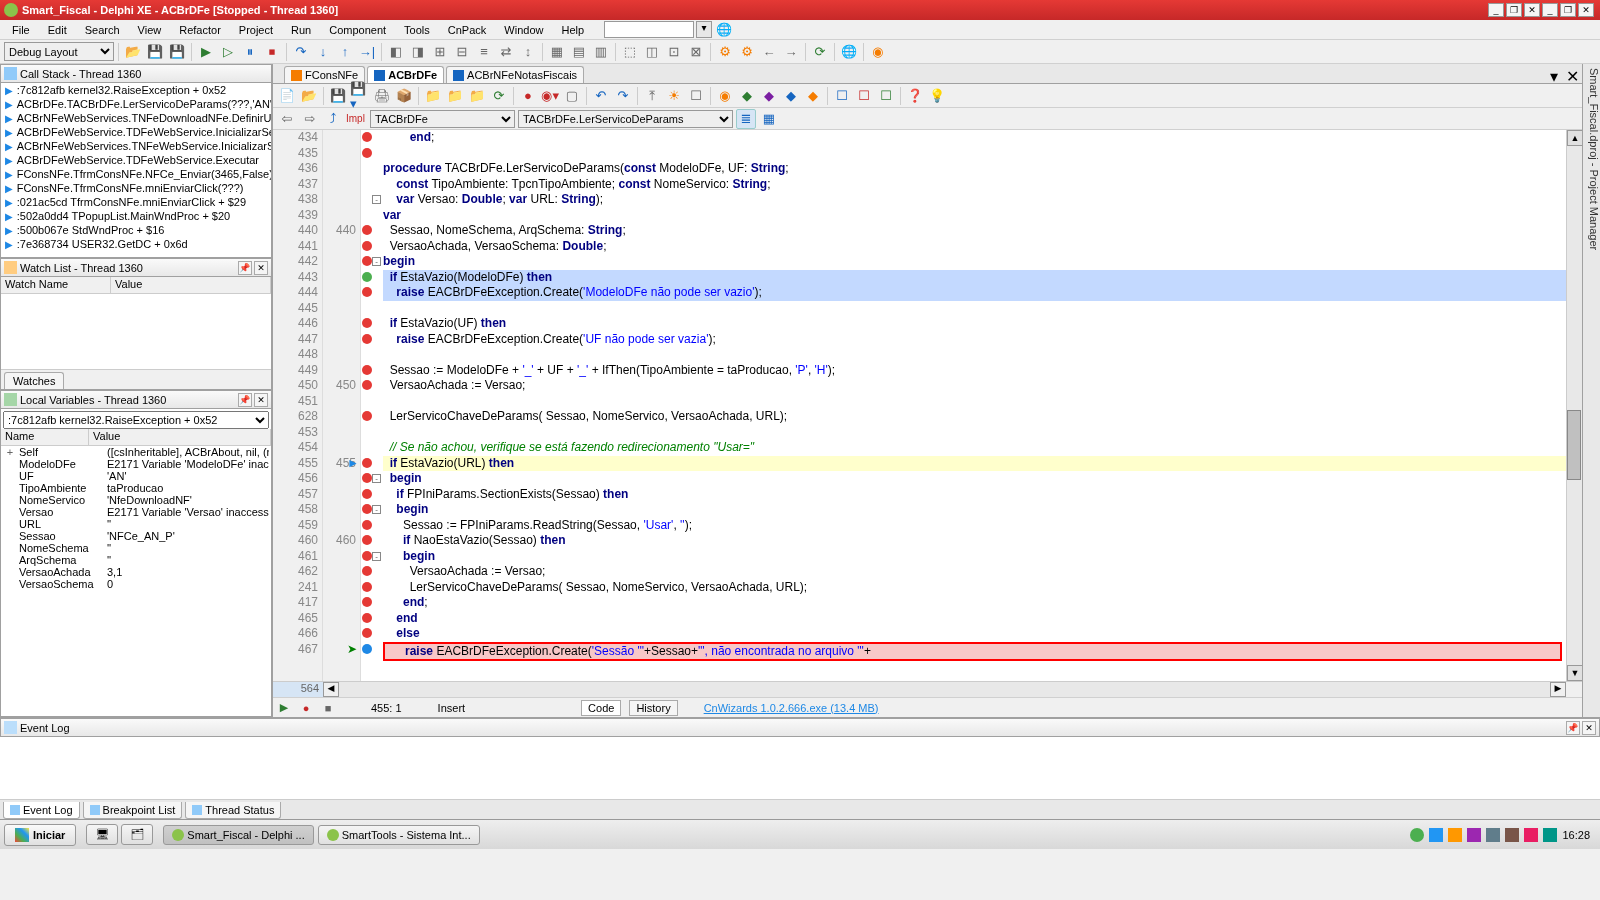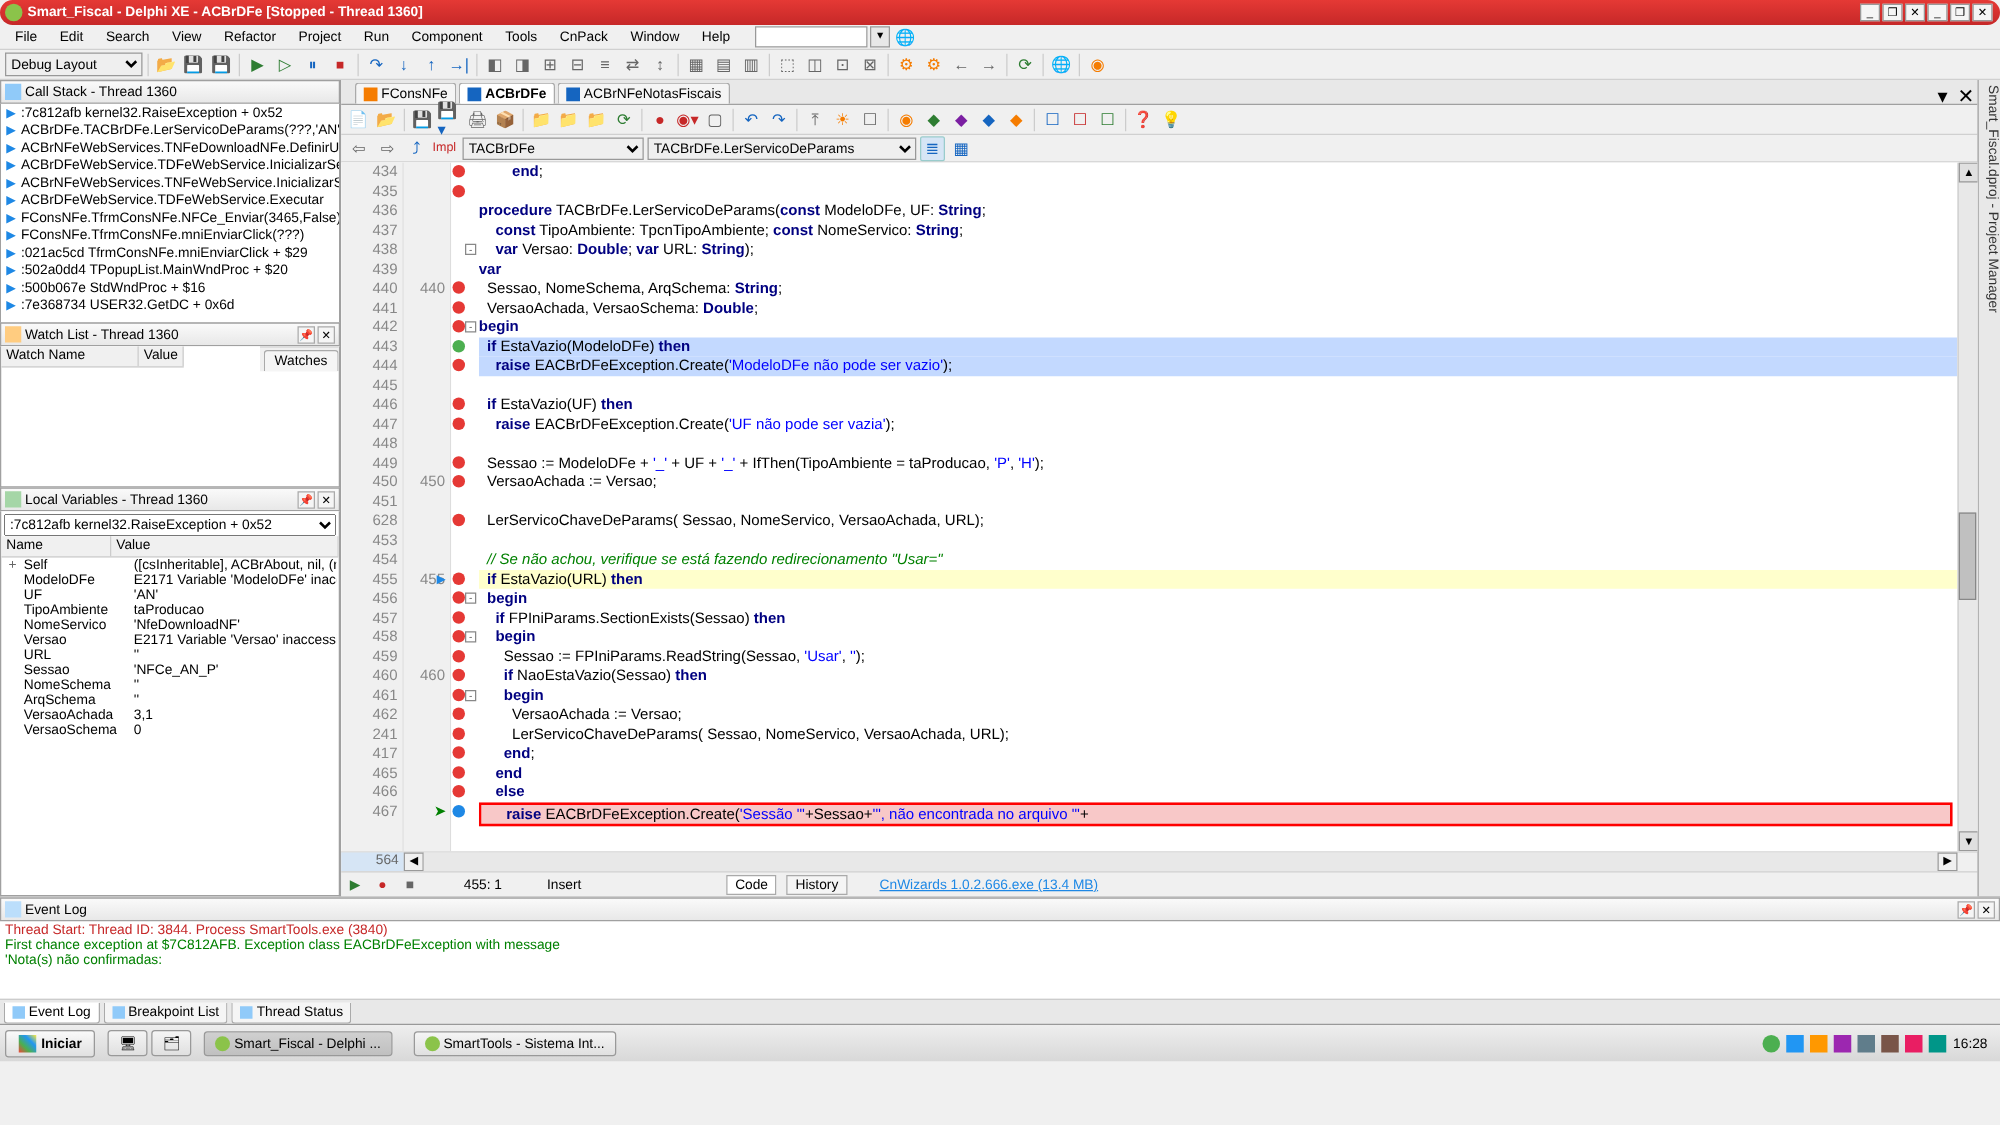--- a/index.html
+++ b/index.html
@@ -1,17 +1,17 @@
 <!DOCTYPE html>
 <html><head>
 <meta charset="utf-8">
 <style>
 * { margin: 0; padding: 0; box-sizing: border-box; font-family: Tahoma, sans-serif; }
 body { width: 1600px; height: 900px; overflow: hidden; background: #f0f0f0; position: relative; }
-.titlebar { height: 20px; background: linear-gradient(#e53935, #c62828); display: flex; align-items: center; padding: 0 4px; color: white; font-size: 11px; border-radius: 10px; }
+.titlebar { height: 20px; background: linear-gradient(#e53935, #c62828); display: flex; align-items: center; padding: 0 4px; color: white; font-size: 11px; }
 .titlebar-icon { width: 14px; height: 14px; background: #8bc34a; border-radius: 50%; margin-right: 4px; flex-shrink: 0; }
 .titlebar-text { flex: 1; font-weight: bold; }
 .titlebar-btns { display: flex; gap: 2px; margin-right: 2px; }
 .titlebar-btns > div { width: 16px; height: 14px; background: #f5f5f5; border: 1px solid #999; display: flex; align-items: center; justify-content: center; font-size: 9px; cursor: pointer; color: #000; }
 .menubar { height: 20px; background: #f0f0f0; display: flex; align-items: center; padding: 0 4px; font-size: 11px; gap: 2px; border-bottom: 1px solid #d0d0d0; }
 .menubar > span { padding: 2px 8px; cursor: pointer; }
 .menubar .search-input { margin-left: 10px; width: 90px; height: 17px; border: 1px solid #999; font-size: 11px; padding: 0 2px; }
 .menubar .search-dropdown { width: 16px; height: 17px; border: 1px solid #999; background: #e8e8e8; cursor: pointer; text-align: center; font-size: 10px; }
 .toolbar { height: 24px; background: #f0f0f0; border-bottom: 1px solid #d0d0d0; display: flex; align-items: center; padding: 0 4px; gap: 2px; }
 .toolbar select { height: 19px; font-size: 11px; border: 1px solid #999; }
@@ -236,21 +236,21 @@
           <span>:7e368734 USER32.GetDC + 0x6d</span>
         </div>
       </div>
 
     <div class="panel-hdr">
       <span class="ico" style="background:#ffcc80"></span>
       <span class="txt">Watch List - Thread 1360</span>
       <div class="pcbtn">📌</div>
       <div class="pcbtn">✕</div>
     </div>
-    <div class="panel-body" style="height:113px;flex:none;display:flex;flex-direction:row">
+    <div class="panel-body" style="height:113px;flex:none;display:flex;flex-direction:column">
       <div class="watch-cols">
         <div style="width:110px">Watch Name</div>
         <div style="flex:1">Value</div>
       </div>
       <div style="flex:1"></div>
       <div class="watch-tabs">
           <div class="tab">Watches</div>
         </div>
     </div>
 
@@ -600,42 +600,37 @@
 </div>
 
 <div class="bottom-panel">
   <div class="panel-hdr">
     <span class="ico" style="background:#bbdefb"></span>
     <span class="txt">Event Log</span>
     <div style="flex:1"></div>
     <div class="pcbtn">📌</div>
     <div class="pcbtn">✕</div>
   </div>
-  <div class="evt-body" id="evtbody">
-      <div class="red">Thread Start: Thread ID: 3844. Process SmartTools.exe (3840)</div>
-      <div class="green">First chance exception at $7C812AFB. Exception class EACBrDFeException with message</div>
-      <div class="green">'Nota(s) não confirmadas:</div>
-    </div>
 </div>
 <div class="bot-tabs" id="bottabs">
     <div class="btab active"><span style="width:10px;height:10px;background:#90caf9;display:inline-block"></span>Event Log</div>
     <div class="btab"><span style="width:10px;height:10px;background:#90caf9;display:inline-block"></span>Breakpoint List</div>
     <div class="btab"><span style="width:10px;height:10px;background:#90caf9;display:inline-block"></span>Thread Status</div>
   </div>
 
 <div class="taskbar">
   <div class="task-start">
     <span style="display:inline-block;width:14px;height:14px;background:linear-gradient(45deg,#f44336,#4caf50,#2196f3,#ffeb3b)"></span>
     <span>Iniciar</span>
   </div>
   <div style="width:4px"></div>
   <div class="task-btn">🖥</div>
   <div class="task-btn">🗂</div>
   <div style="width:4px"></div>
-  <div id="taskitems" style="display:flex;gap:17px">
+  <div id="taskitems" style="display:flex;gap:4px">
       <div class="task-btn active"><span style="width:12px;height:12px;background:#8bc34a;border-radius:50%;display:inline-block"></span>Smart_Fiscal - Delphi ...</div>
       <div class="task-btn"><span style="width:12px;height:12px;background:#8bc34a;border-radius:50%;display:inline-block"></span>SmartTools - Sistema Int...</div>
     </div>
   <div class="tray">
     <span class="ico" style="background:#4caf50;border-radius:50%"></span>
     <span class="ico" style="background:#2196f3"></span>
     <span class="ico" style="background:#ff9800"></span>
     <span class="ico" style="background:#9c27b0"></span>
     <span class="ico" style="background:#607d8b"></span>
     <span class="ico" style="background:#795548"></span>

